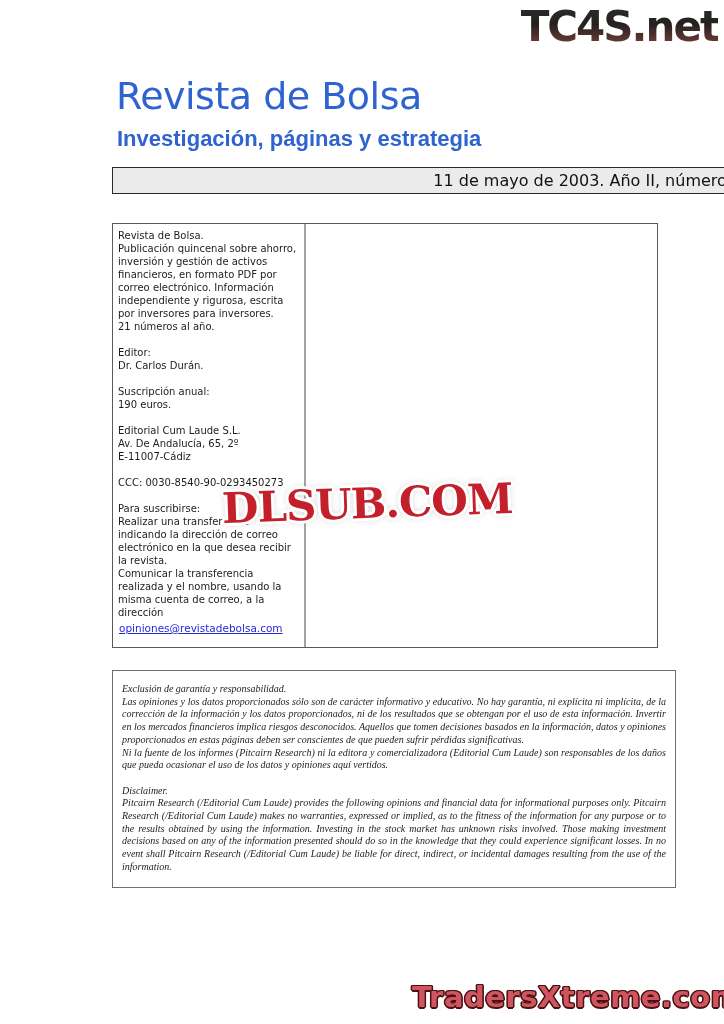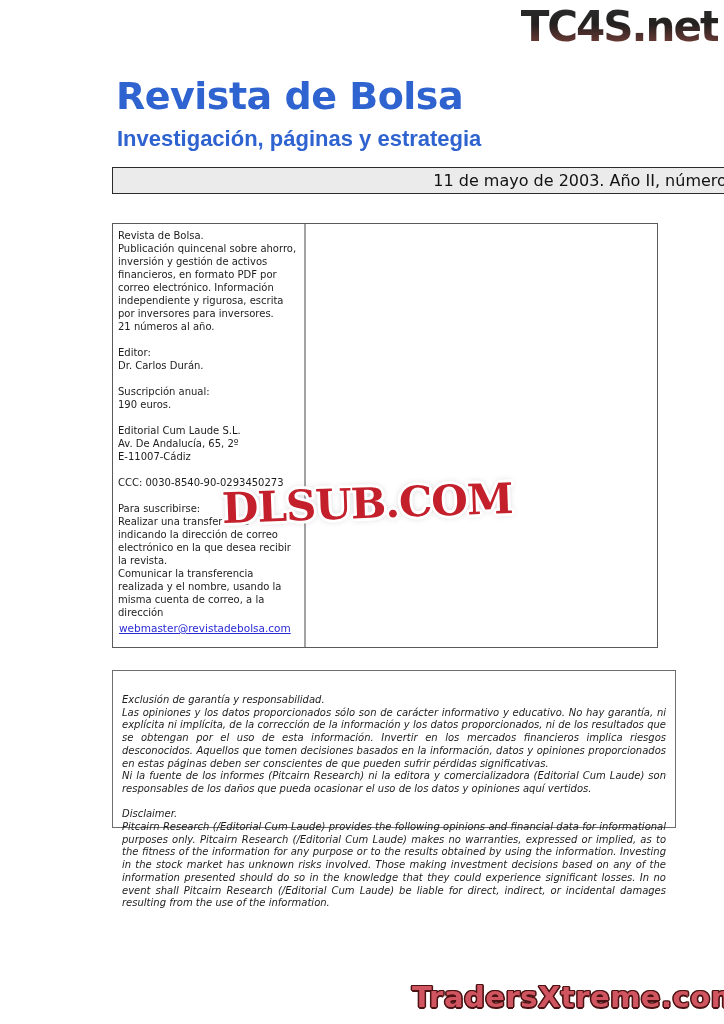--- a/index.html
+++ b/index.html
@@ -14,21 +14,21 @@
     position:absolute;top:2px;right:6px;
     font-family:"DejaVu Sans",sans-serif;font-weight:bold;font-size:42px;
     letter-spacing:-2px;
     background:linear-gradient(180deg,#2b2b2b 12%,#242020 45%,#6e3c36 85%,#8d4c44 100%);
     -webkit-background-clip:text;background-clip:text;color:transparent;
   }
 
   
   .title{
     position:absolute;left:116px;top:74px;
-    font-size:38px;font-weight:bold;color:#2f63d0;letter-spacing:-0.5px;
+    font-size:38px;font-weight:normal;color:#2f63d0;letter-spacing:-0.5px;
     font-family:"DejaVu Sans",sans-serif;
   }
   .subtitle{
     position:absolute;left:117px;top:126px;
     font-size:22px;font-weight:bold;color:#2f63d0;
     font-family:"Liberation Sans",sans-serif;letter-spacing:0px;
   }
 
   
   .datebar{
@@ -71,24 +71,24 @@
     transform:rotate(-2deg);transform-origin:left center;
     text-shadow:
       -3px 0 0 #fff, 3px 0 0 #fff, 0 -3px 0 #fff, 0 3px 0 #fff,
       -2px -2px 0 #fff, 2px -2px 0 #fff, -2px 2px 0 #fff, 2px 2px 0 #fff,
       0 0 7px rgba(60,60,60,.45);
     white-space:nowrap;
   }
 
   
   .legalbox{
-    position:absolute;left:112px;top:670px;width:564px;height:158px;
+    position:absolute;left:112px;top:670px;width:564px;height:218px;
     box-sizing:border-box;border:1px solid #6e6e6e;background:#fff;
-    padding:23px 9px;font-size:10px;font-style:italic;line-height:12.7px;
-    text-align:justify;color:#1c1c1c;
+    padding:12px 9px;font-size:10px;font-style:italic;line-height:12.7px;
+    text-align:justify;color:#1c1c1c;font-family:Liberation Serif, serif;
   }
   .legalbox .legaltext{white-space:pre-line;}
 
   
   .traders{
     position:absolute;left:412px;top:980px;
     font-family:"DejaVu Sans",sans-serif;font-weight:bold;font-size:29px;
     color:#d05560;letter-spacing:0.5px;white-space:nowrap;
     text-shadow:
       -1.5px 0 0 #4a1212, 1.5px 0 0 #4a1212, 0 -1.5px 0 #4a1212, 0 1.5px 0 #4a1212,
@@ -126,21 +126,21 @@
 
 Editorial Cum Laude S.L.
 Av. De Andalucía, 65, 2º
 E-11007-Cádiz
 
 CCC: 0030-8540-90-0293450273
 
 Para suscribirse:
 Realizar una transferencia indicando la dirección de correo electrónico en la que desea recibir la revista.
 Comunicar la transferencia realizada y el nombre, usando la misma cuenta de correo, a la dirección</div>
-      <a class="email-link">webmaster@revistadebolsa.com</a>
+      <a class="email-link">opiniones@revistadebolsa.com</a>
     </div>
   </div>
 
   <div class="dlsub">DLSUB.COM</div>
 
   <div class="legalbox">
     <div class="legaltext">Exclusión de garantía y responsabilidad.
 Las opiniones y los datos proporcionados sólo son de carácter informativo y educativo. No hay garantía, ni explícita ni implícita, de la corrección de la información y los datos proporcionados, ni de los resultados que se obtengan por el uso de esta información. Invertir en los mercados financieros implica riesgos desconocidos. Aquellos que tomen decisiones basados en la información, datos y opiniones proporcionados en estas páginas deben ser conscientes de que pueden sufrir pérdidas significativas.
 Ni la fuente de los informes (Pitcairn Research) ni la editora y comercializadora (Editorial Cum Laude) son responsables de los daños que pueda ocasionar el uso de los datos y opiniones aquí vertidos.
 

